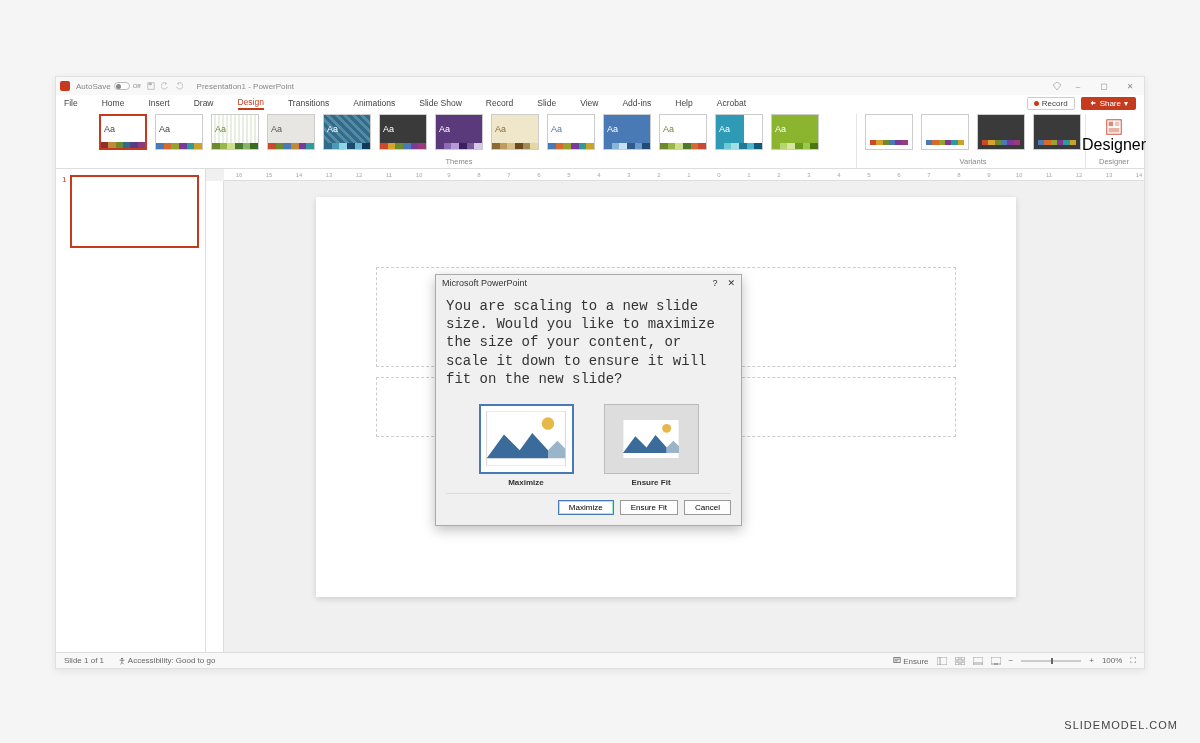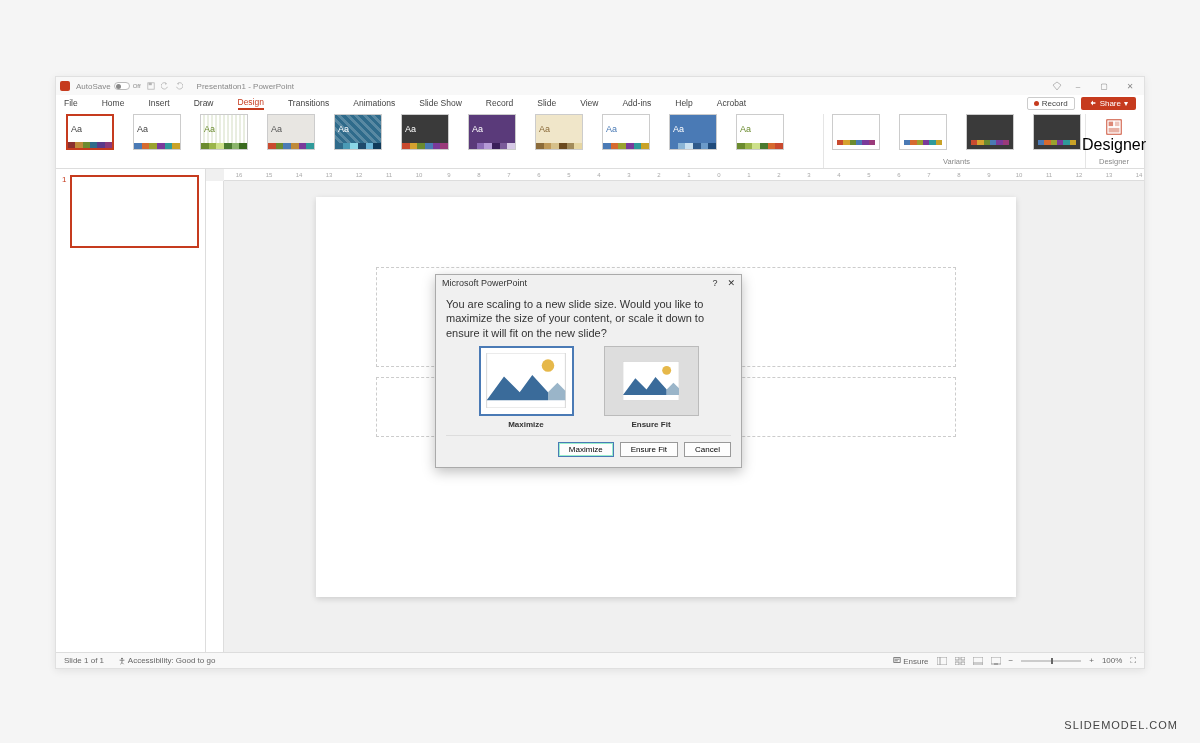--- a/index.html
+++ b/index.html
@@ -21,21 +21,21 @@
 .menu-left { display:flex; gap:24px; align-items:center;}
 .menu-item { cursor:default; }
 .menu-item.active { color:#c63b1e; border-bottom:2px solid #c63b1e; padding-bottom:1px;}
 .menu-right { display:flex; gap:6px; align-items:center;}
 .record-btn { border:1px solid #ccc; border-radius:2px; padding:1px 6px; font-size:8px; display:flex; align-items:center; gap:3px;}
 .record-dot{width:5px;height:5px;border-radius:50%;background:#c63b1e;}
 .share-btn { background:#c63b1e; color:#fff; border-radius:2px; padding:2px 8px; font-size:8px; display:flex; align-items:center; gap:3px;}
 .ribbon { height: 58px; background:#fff; border-bottom:1px solid #ddd; display:flex; align-items:stretch; padding:3px 6px 0 6px; gap:4px;}
 .ribbon-group { display:flex; flex-direction:column; align-items:center; border-right:1px solid #e5e5e5; padding:0 4px;}
 .ribbon-group:last-child{border-right:none;}
-.ribbon-row { display:flex; gap:19px; flex-wrap:wrap; align-items:flex-start;}
+.ribbon-row { display:flex; gap:8px; flex-wrap:wrap; align-items:flex-start;}
 .ribbon-label { font-size:7.5px; color:#888; margin-top:auto; margin-bottom:2px;text-align:center;}
 .theme-thumb { width:48px; height:36px; border:1px solid #ccc; background:#fff; display:flex; flex-direction:column; overflow:hidden; }
 .theme-thumb.selected{border:2px solid #c63b1e;}
 .theme-top{flex:1; display:flex; align-items:center; justify-content:flex-start; padding:3px; font-size:9px; }
 .theme-bottom{height:6px; display:flex;}
 .theme-bottom span{flex:1;}
 .variant-thumb { width:48px; height:36px; border:1px solid #ccc; background:#fff;}
 .size-btn { display:flex; flex-direction:column; align-items:center; gap:2px; width:40px; padding-top:4px;}
 .size-btn .icn{width:18px;height:14px;border:1px solid #888;}
 .size-btn .lbl{font-size:7.5px; color:#444; text-align:center; line-height:1.1;}
@@ -58,21 +58,21 @@
 .status-right{display:flex;gap:8px;align-items:center;}
 .view-icn{width:10px;height:8px;opacity:.6;}
 .zoom-slider{width:60px;height:2px;background:#ccc;position:relative;}
 .zoom-slider::after{content:"";position:absolute;left:50%;top:-2px;width:2px;height:6px;background:#666;}
 
 
 .dialog { position:absolute; left:435px; top:274px; width:307px; background:#f0f0f0; border:1px solid #aaa; box-shadow:0 4px 12px rgba(0,0,0,0.25); font-size:9px; color:#333;}
 .dialog-title { display:flex; align-items:center; justify-content:space-between; padding:3px 6px; font-size:9px; }
 .dialog-title-right{display:flex;gap:10px;}
 .dialog-body { padding:6px 10px 10px 10px; }
-.dialog-msg { font-size:11px; line-height:1.3; margin-bottom:6px;}
+.dialog-msg { font-size:14px; line-height:1.3; margin-bottom:16px;font-family:Liberation Mono, monospace;}
 .dialog-options { display:flex; gap:30px; justify-content:center; margin-bottom:6px;}
 .opt { text-align:center; }
 .opt-thumb { width:95px; height:70px; border:1px solid #bbb; background:#fff; display:flex; align-items:center; justify-content:center; padding:5px;}
 .opt.selected .opt-thumb{border:2px solid #4a7ab5;}
 .opt-label { font-size:8px; font-weight:bold; margin-top:4px;}
 .dialog-btns { display:flex; gap:6px; justify-content:flex-end; border-top:1px solid #ddd; padding-top:6px;}
 .dlg-btn { border:1px solid #999; background:#fdfdfd; padding:2px 10px; font-size:8px; }
 .dlg-btn.default{border:1px solid #4a7ab5; box-shadow:inset 0 0 0 1px #9ec;}
 
 .watermark{position:absolute; right:22px; bottom:12px; font-size:11px; letter-spacing:1px; color:#444; font-family:Arial,sans-serif;}

